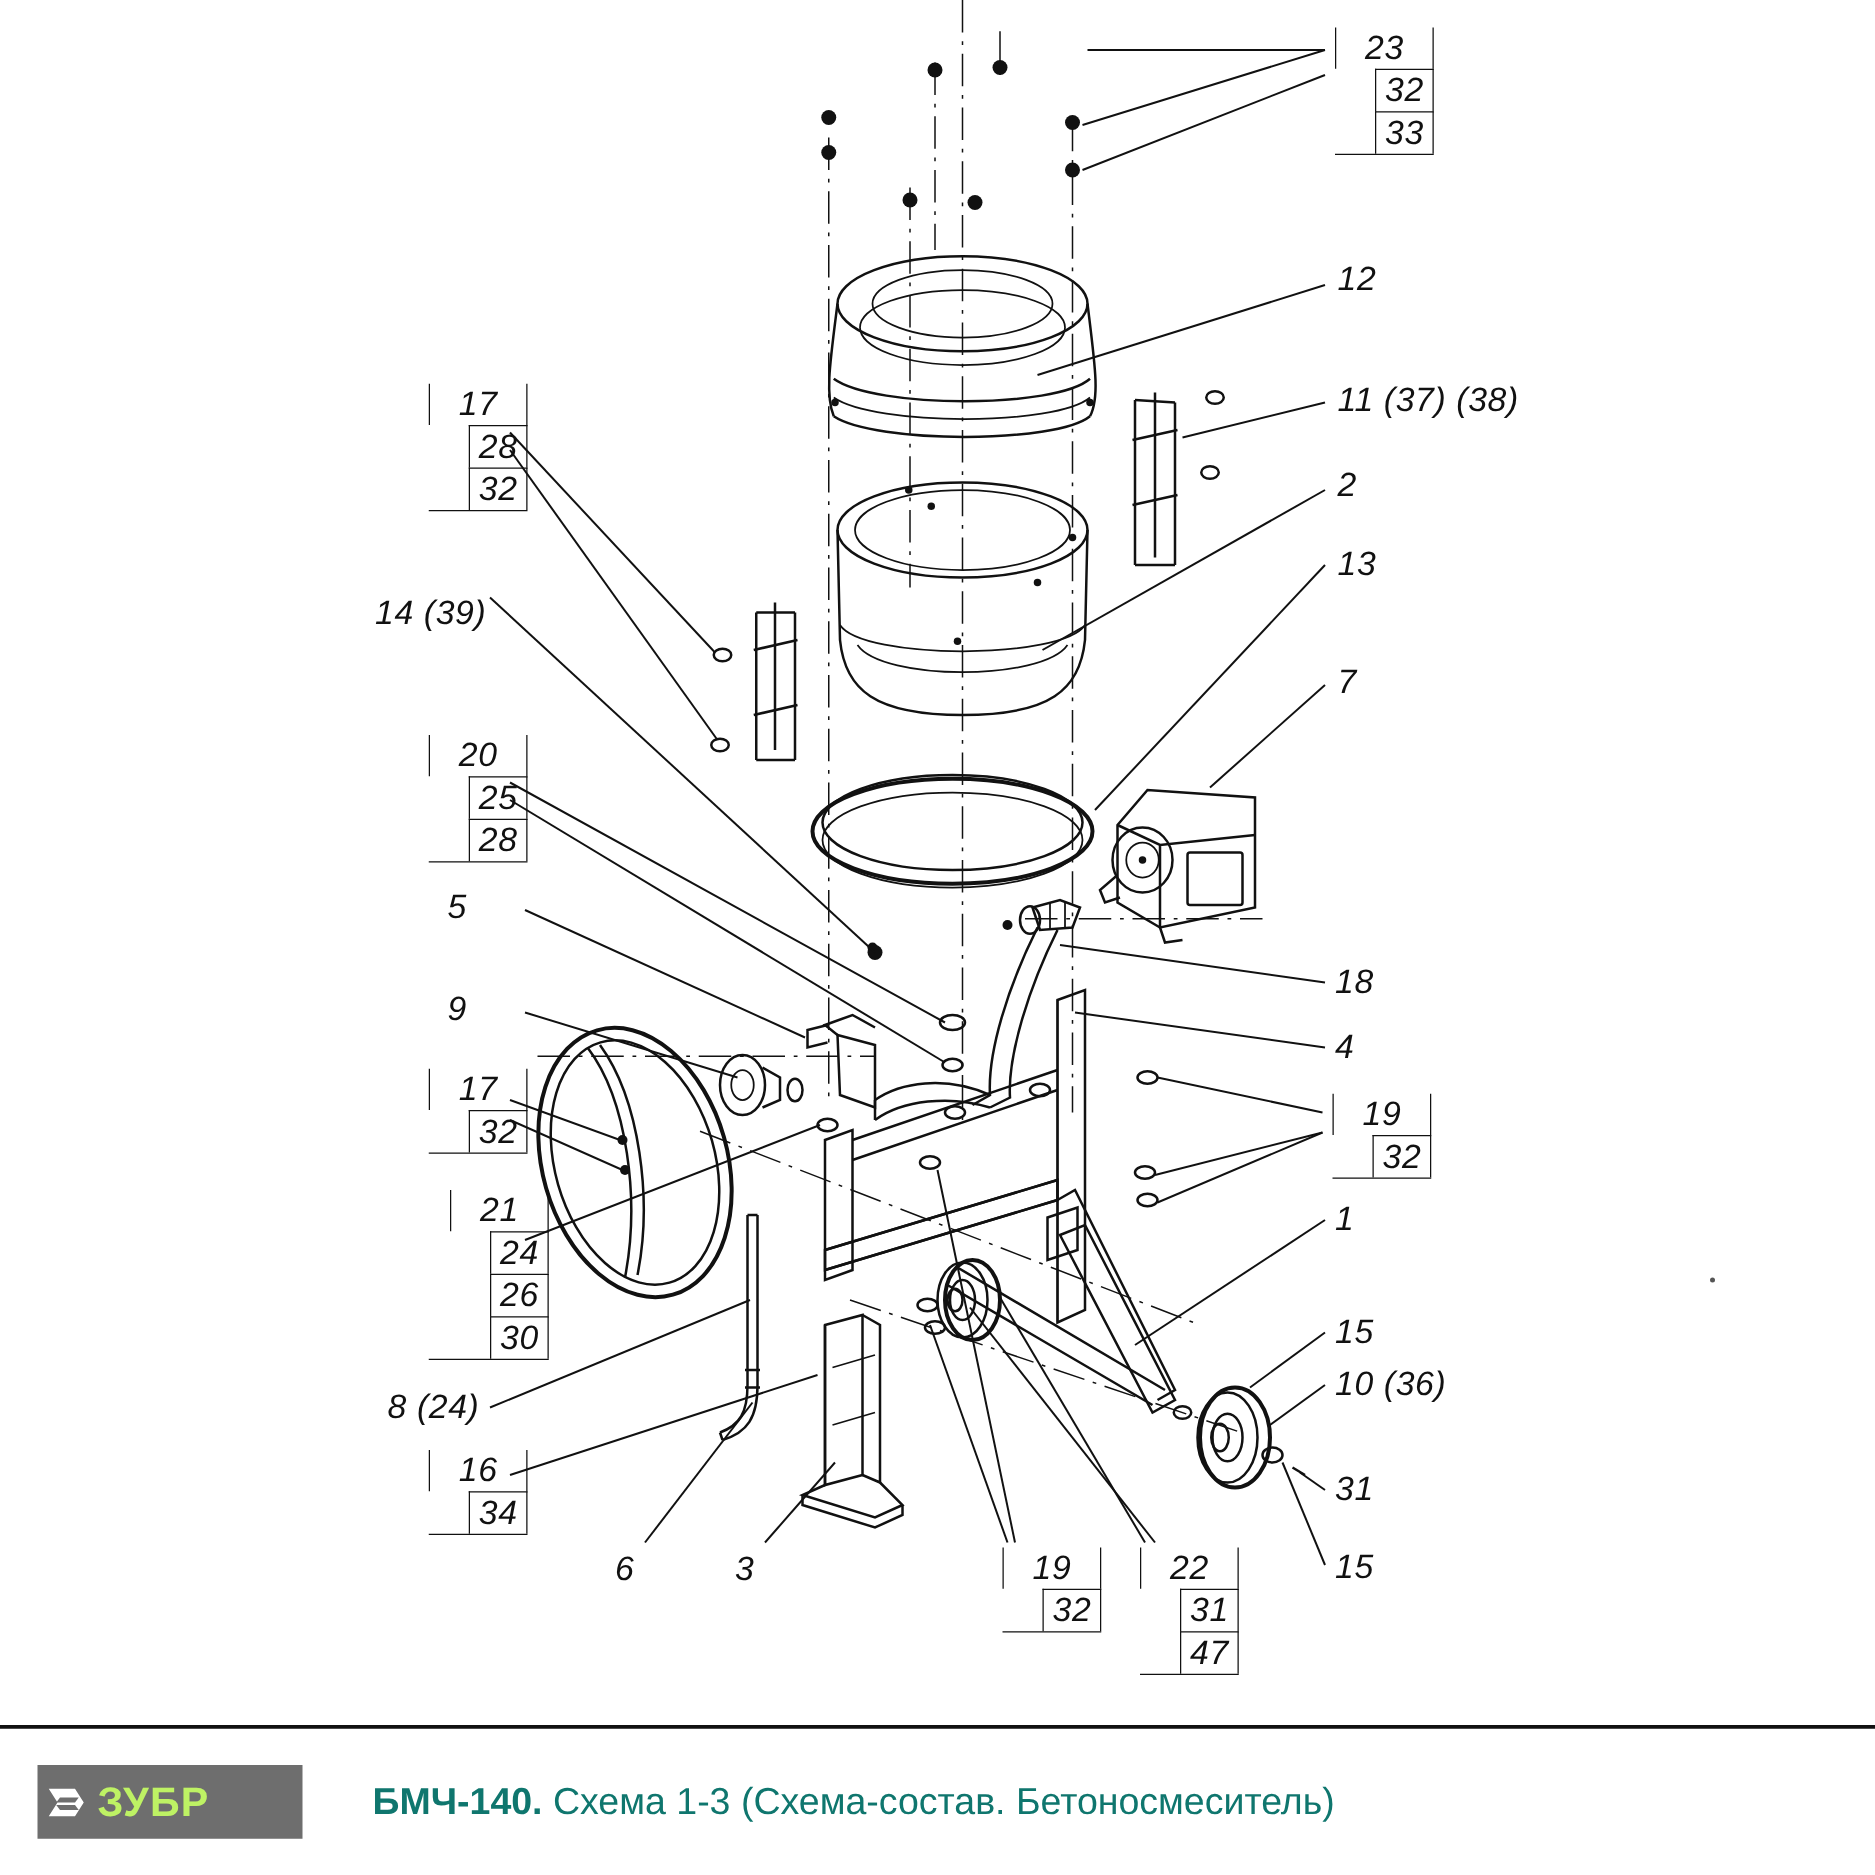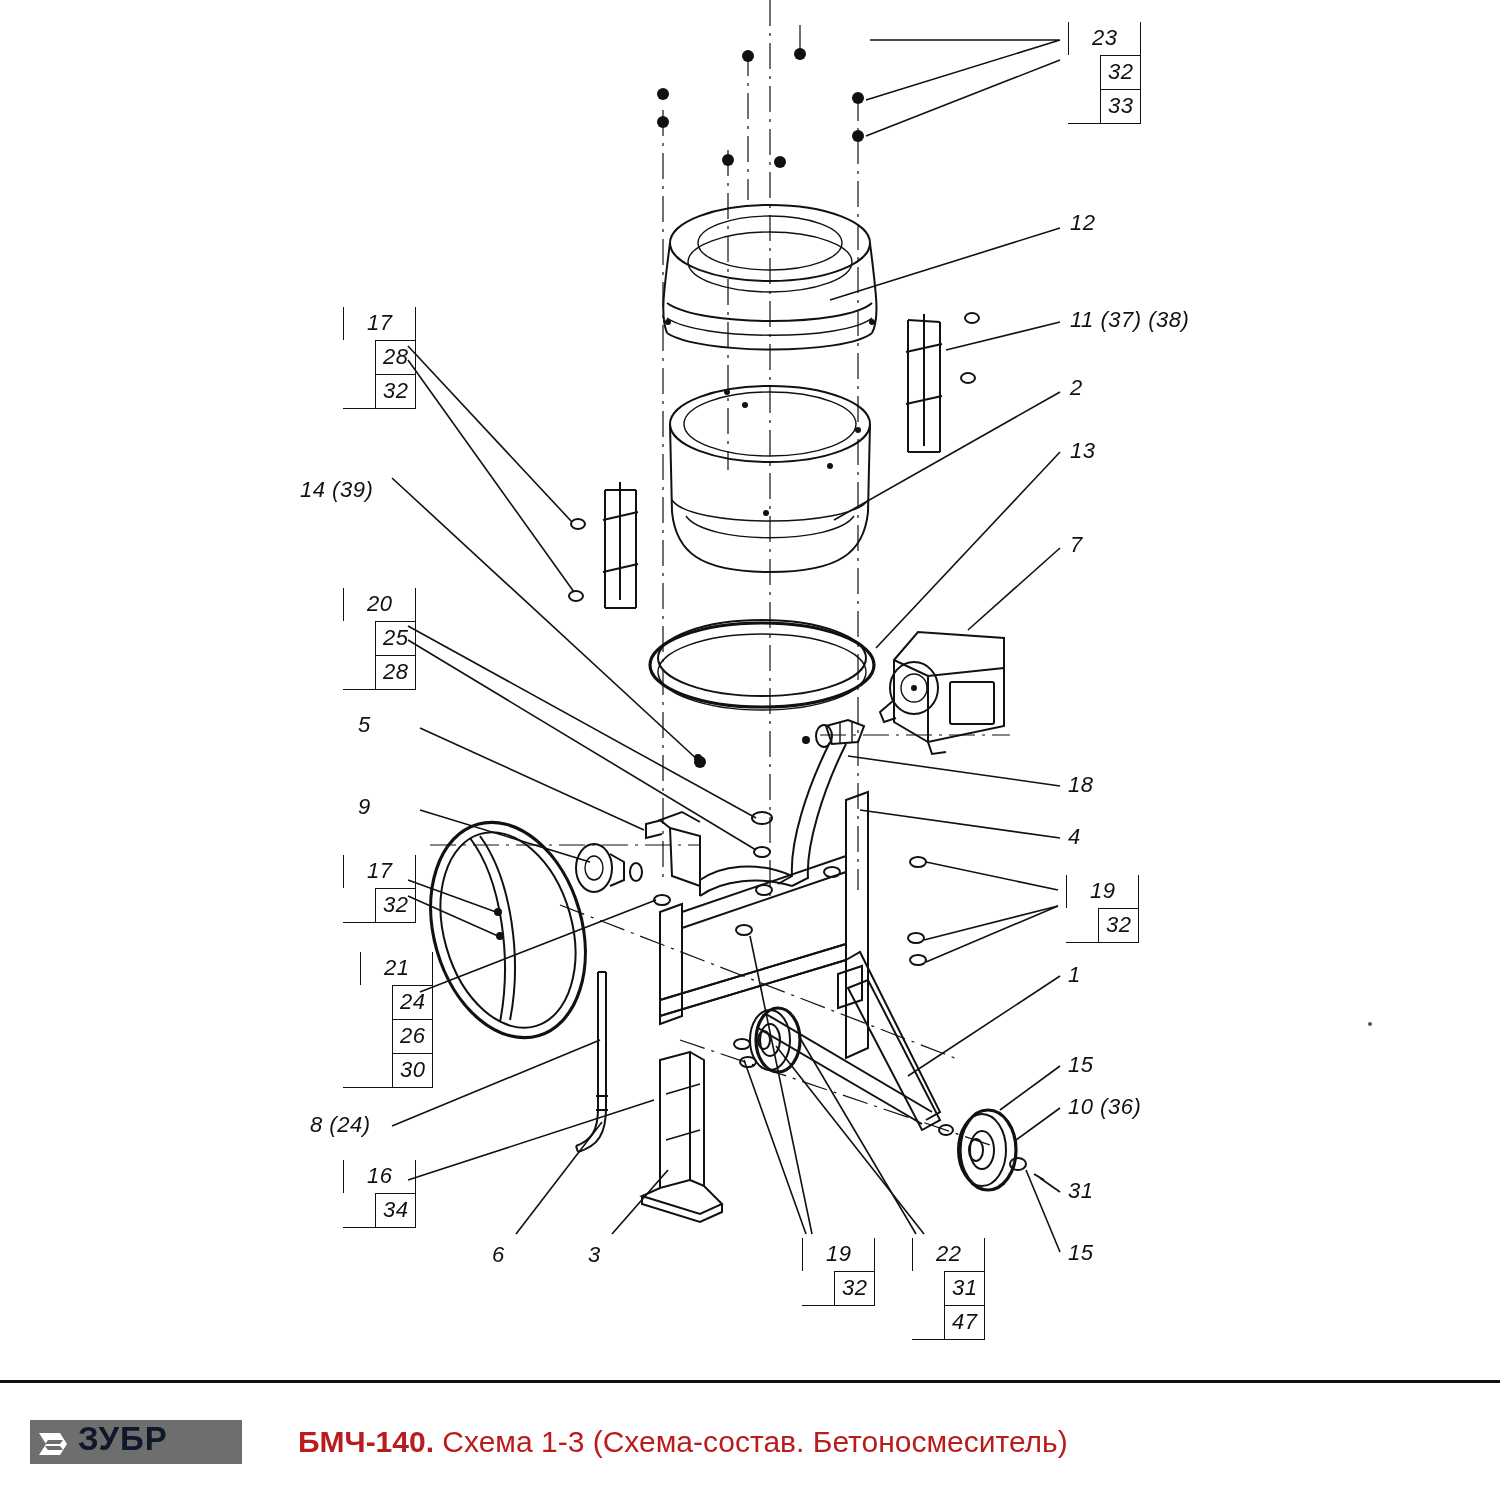--- a/index.html
+++ b/index.html
@@ -24,21 +24,21 @@
   .drawing-layer {
     position: absolute;
     left: 0; top: 0;
     width: 1500px;
     height: 1500px;
   }
   
   .callout {
     position: absolute;
     font-style: italic;
-    font-size: 22px;
+    font-size: 27px;
     line-height: 30px;
     color: #111;
     white-space: nowrap;
     letter-spacing: 0.5px;
   }
   .callout.stack {
     display: flex;
     flex-direction: column;
     align-items: stretch;
   }
@@ -75,43 +75,43 @@
     top: 1383px;
     width: 1500px;
     height: 117px;
     display: flex;
     align-items: center;
   }
   #logo {
     position: relative;
     margin-left: 30px;
     width: 212px;
-    height: 44px;
+    height: 59px;
     background: #6e6e6e;
     display: flex;
-    align-items: flex-start;
-    color: #0f172a;
+    align-items: center;
+    color: #bef264;
   }
   #logo .mark {
     width: 46px;
     height: 48px;
     display: flex;
     align-items: center;
     justify-content: center;
   }
   #logo .brand {
     font-size: 33px;
     font-weight: bold;
     letter-spacing: 1px;
     padding-left: 2px;
   }
   #caption {
     margin-left: 56px;
     font-size: 30px;
-    color: #b91c1c;
+    color: #0f766e;
     white-space: nowrap;
   }
   #caption .model {
     font-weight: bold;
   }
   .corner-dot {
     position: absolute;
     width: 4px;
     height: 4px;
     background: #555;

